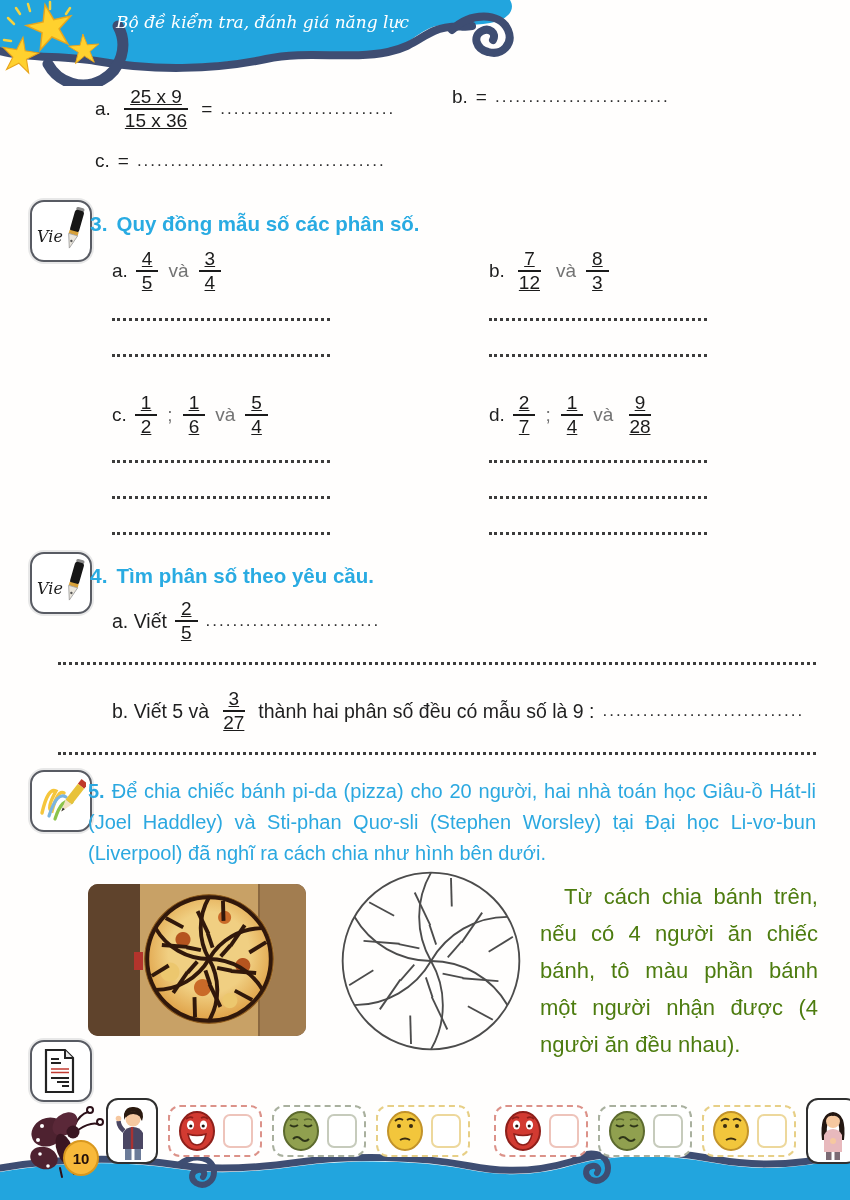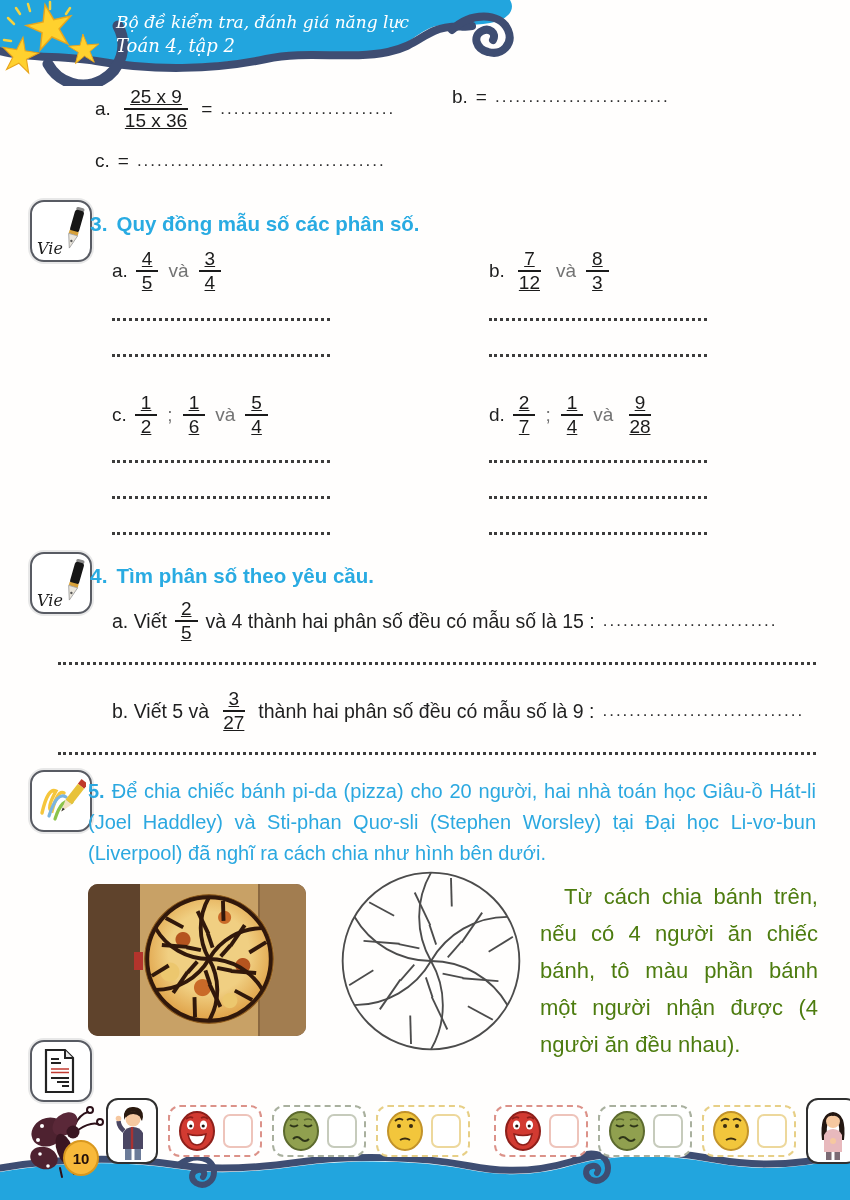--- a/index.html
+++ b/index.html
@@ -17,21 +17,21 @@
   .frac .num{padding:0 6px;border-bottom:2px solid #1b1b1b;}
   .frac .den{padding:0 6px;}
   .dotline{position:absolute;height:0;border-bottom:3px dotted #3c3c3c;}
 
   .exhead{display:flex;align-items:center;gap:9px;}
   .h-num{color:#29abe2;font-weight:bold;font-size:21px;}
   .h-title{color:#29abe2;font-weight:600;font-size:20.5px;}
 
   
   .task-icon{position:absolute;width:58px;height:58px;background:#fff;border:2px solid #585b63;border-radius:14px;box-shadow:0 0 0 2px #e8e8e8;}
-  .task-icon .script{position:absolute;left:5px;bottom:2px;font-family:"DejaVu Serif",serif;font-style:italic;font-size:16px;color:#1c1c1c;}
+  .task-icon .script{position:absolute;left:5px;bottom:14px;font-family:"DejaVu Serif",serif;font-style:italic;font-size:16px;color:#1c1c1c;}
   .task-icon svg{position:absolute;}
 
   
   .ex5text{color:#2ba8e0;font-size:20px;line-height:31px;text-align:justify;font-weight:500;}
   .ex5text b{font-weight:bold;margin-right:7px;}
   .sidenote{color:#4d7c0f;font-size:22px;line-height:37px;text-align:justify;text-indent:24px;}
 
   
   .photo{position:absolute;left:88px;top:884px;width:218px;height:152px;border-radius:10px;overflow:hidden;background:#6e4f38;}
   .photo .flapL{position:absolute;left:0;top:0;width:52px;height:152px;background:#5f432c;}
@@ -155,21 +155,20 @@
         <line x1="16" y1="8" x2="20" y2="14"></line>
     </g>
     <g fill="#ffd12e" stroke="#e8a51c" stroke-width="0.06">
       <path transform="translate(50,28) scale(24) rotate(-12)" d="M0,-1 L0.225,-0.309 L0.951,-0.309 L0.363,0.118 L0.588,0.809 L0,0.382 L-0.588,0.809 L-0.363,0.118 L-0.951,-0.309 L-0.225,-0.309 Z"></path>
       <path transform="translate(20,56) scale(19) rotate(9)" d="M0,-1 L0.225,-0.309 L0.951,-0.309 L0.363,0.118 L0.588,0.809 L0,0.382 L-0.588,0.809 L-0.363,0.118 L-0.951,-0.309 L-0.225,-0.309 Z"></path>
       <path transform="translate(84,50) scale(16) rotate(-4)" d="M0,-1 L0.225,-0.309 L0.951,-0.309 L0.363,0.118 L0.588,0.809 L0,0.382 L-0.588,0.809 L-0.363,0.118 L-0.951,-0.309 L-0.225,-0.309 Z"></path>
     </g>
   </svg>
   <div class="abs" style="left:116px;top:12px;z-index:3;color:#fff;font-family:'DejaVu Serif',serif;font-style:italic;">
     <div style="font-size:17px;">Bộ đề kiểm tra, đánh giá năng lực</div>
-    <div style="font-size:18px;margin-top:3px;">Toán 4, tập 2</div>
   </div>
 
   <div class="eqrow abs" style="left:95px;top:86px">
     <span class="lbl">a.</span>
     <span class="frac">
         <span class="num">25 x 9</span>
         <span class="den">15 x 36</span>
       </span>
     <span class="eq">=</span>
     <span class="dots">..........................</span>
@@ -290,21 +289,20 @@
     <span class="h-num">4.</span>
     <span class="h-title">Tìm phân số theo yêu cầu.</span>
   </div>
 
   <div class="eqrow abs" style="left:112px;top:598px;font-size:19.5px">
     <span>a. Viết</span>
     <span class="frac">
         <span class="num">2</span>
         <span class="den">5</span>
       </span>
-    <span>và 4 thành hai phân số đều có mẫu số là 15 :</span>
     <span class="dots">..........................</span>
   </div>
   <div class="dotline" style="left:58px;top:662px;width:758px"></div>
 
   <div class="eqrow abs" style="left:112px;top:688px;font-size:19.5px">
     <span>b. Viết 5 và</span>
     <span class="frac">
         <span class="num">3</span>
         <span class="den">27</span>
       </span>

